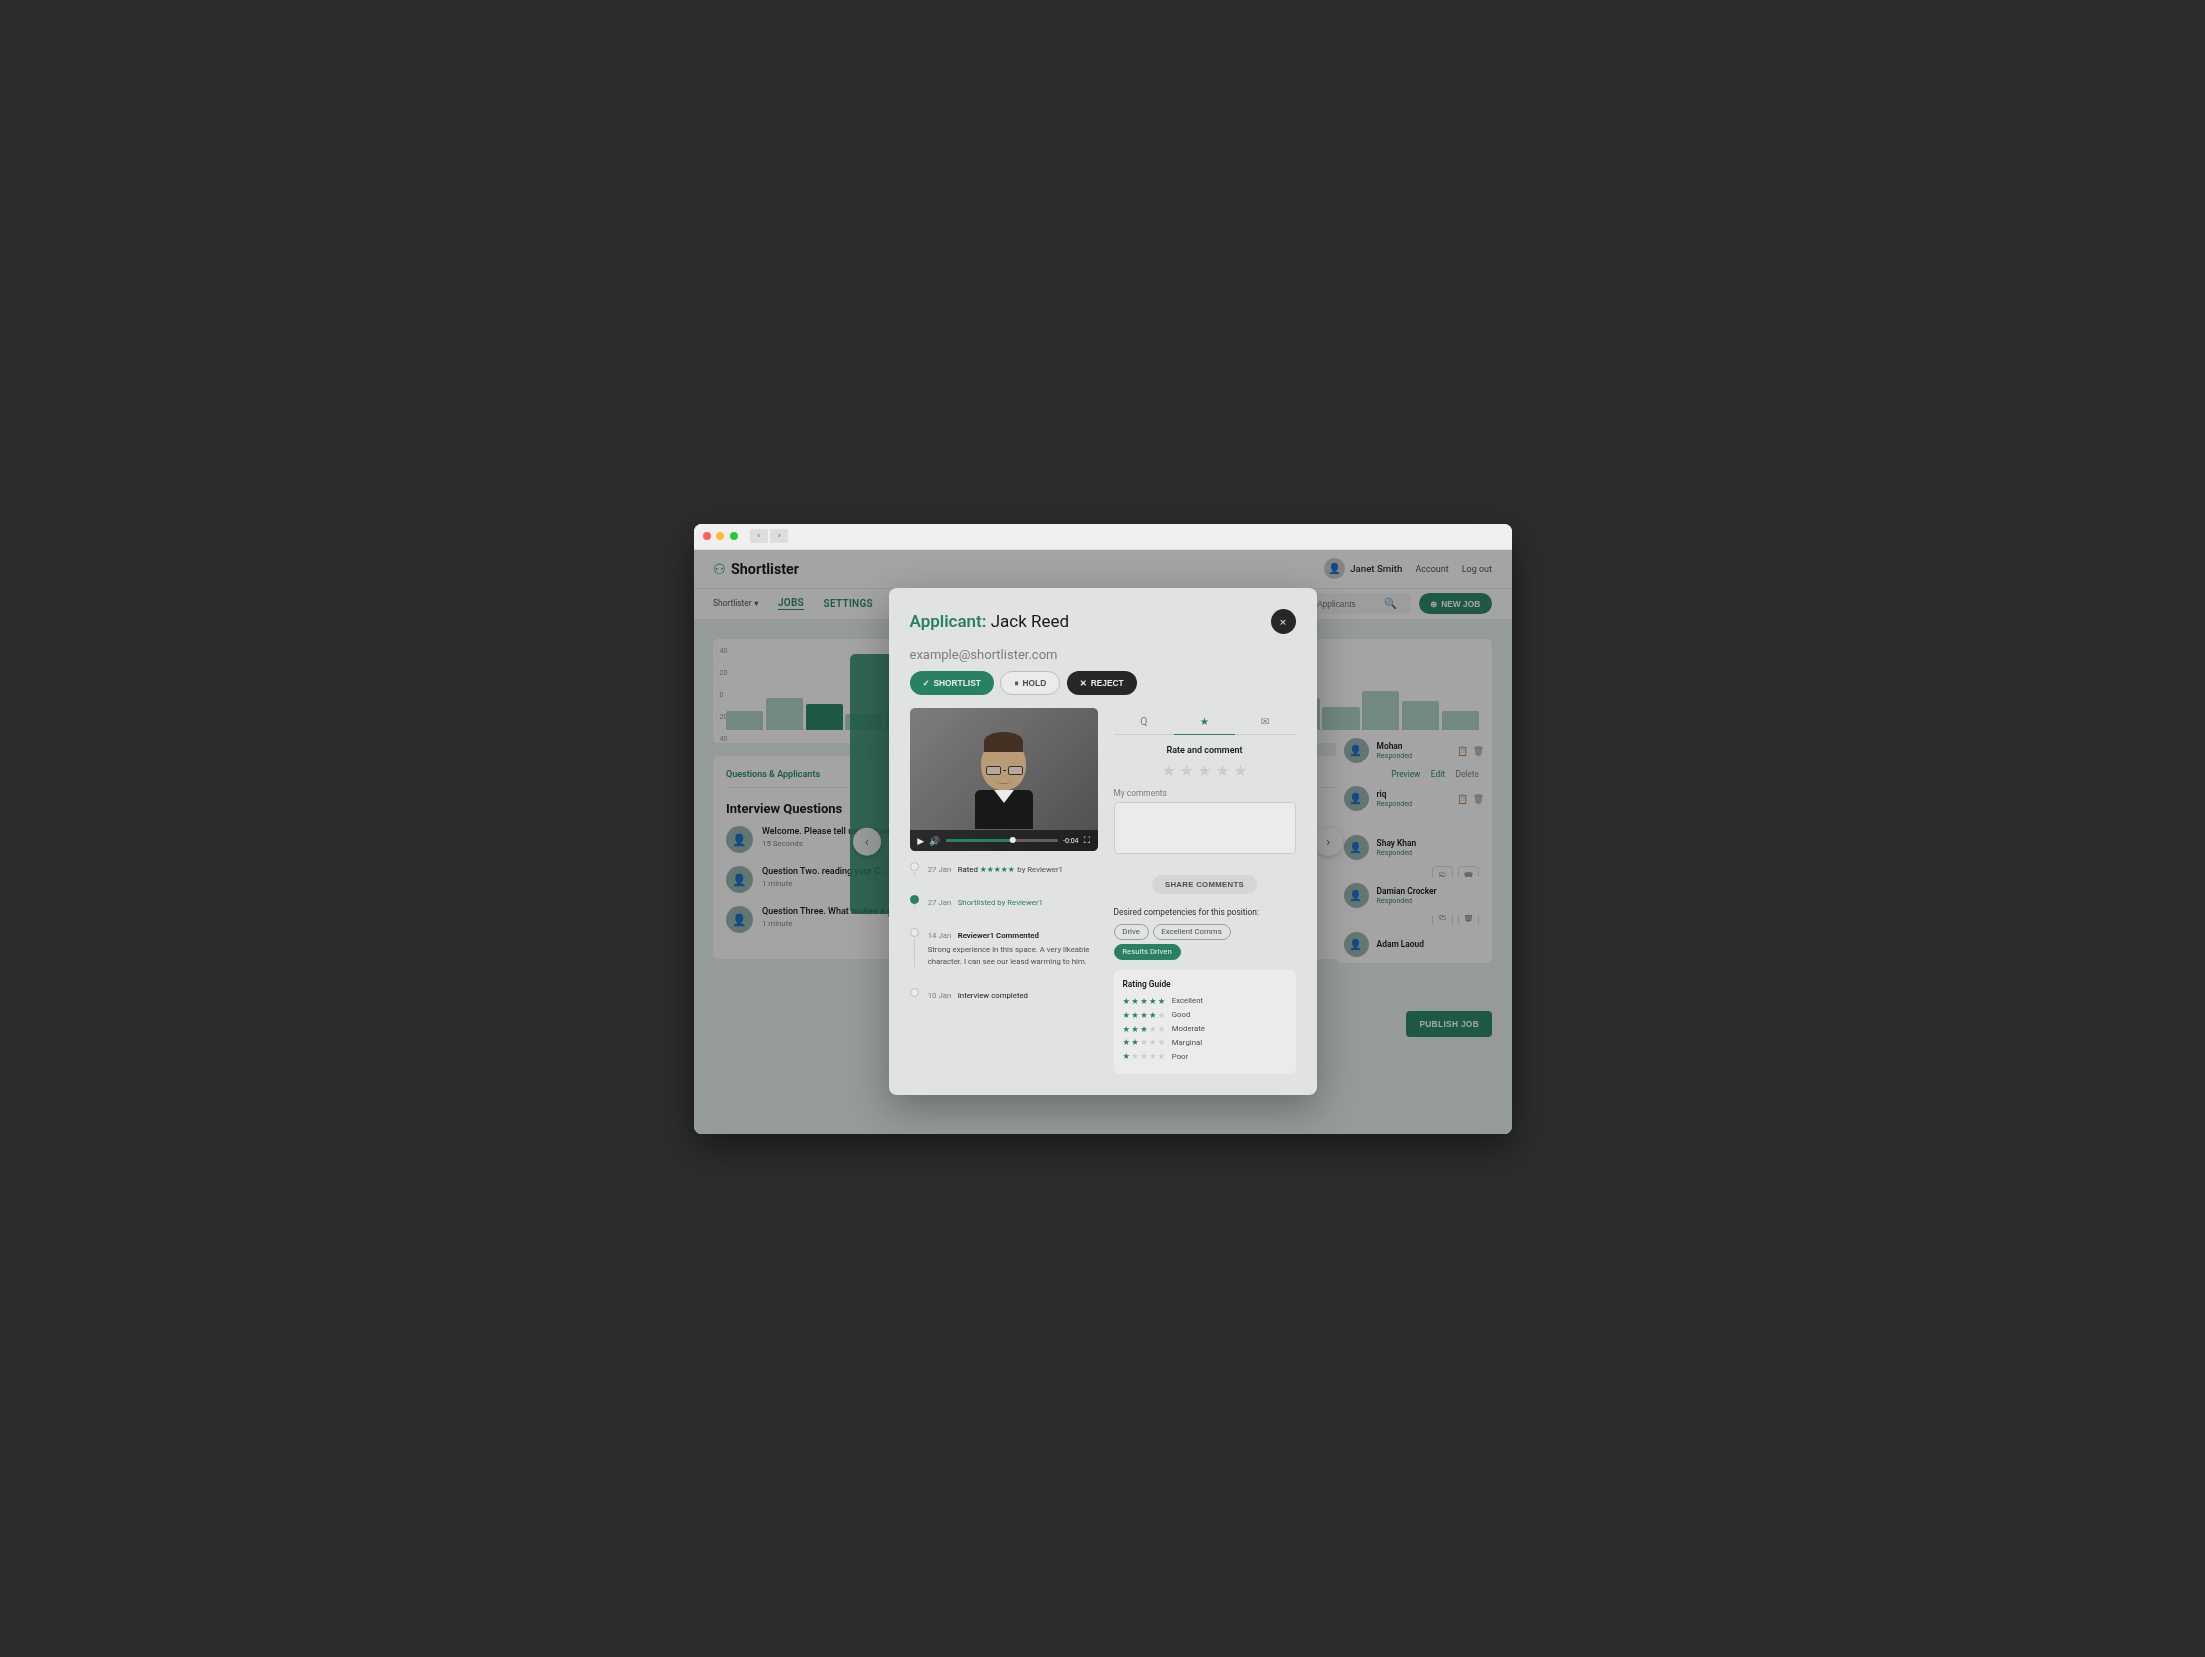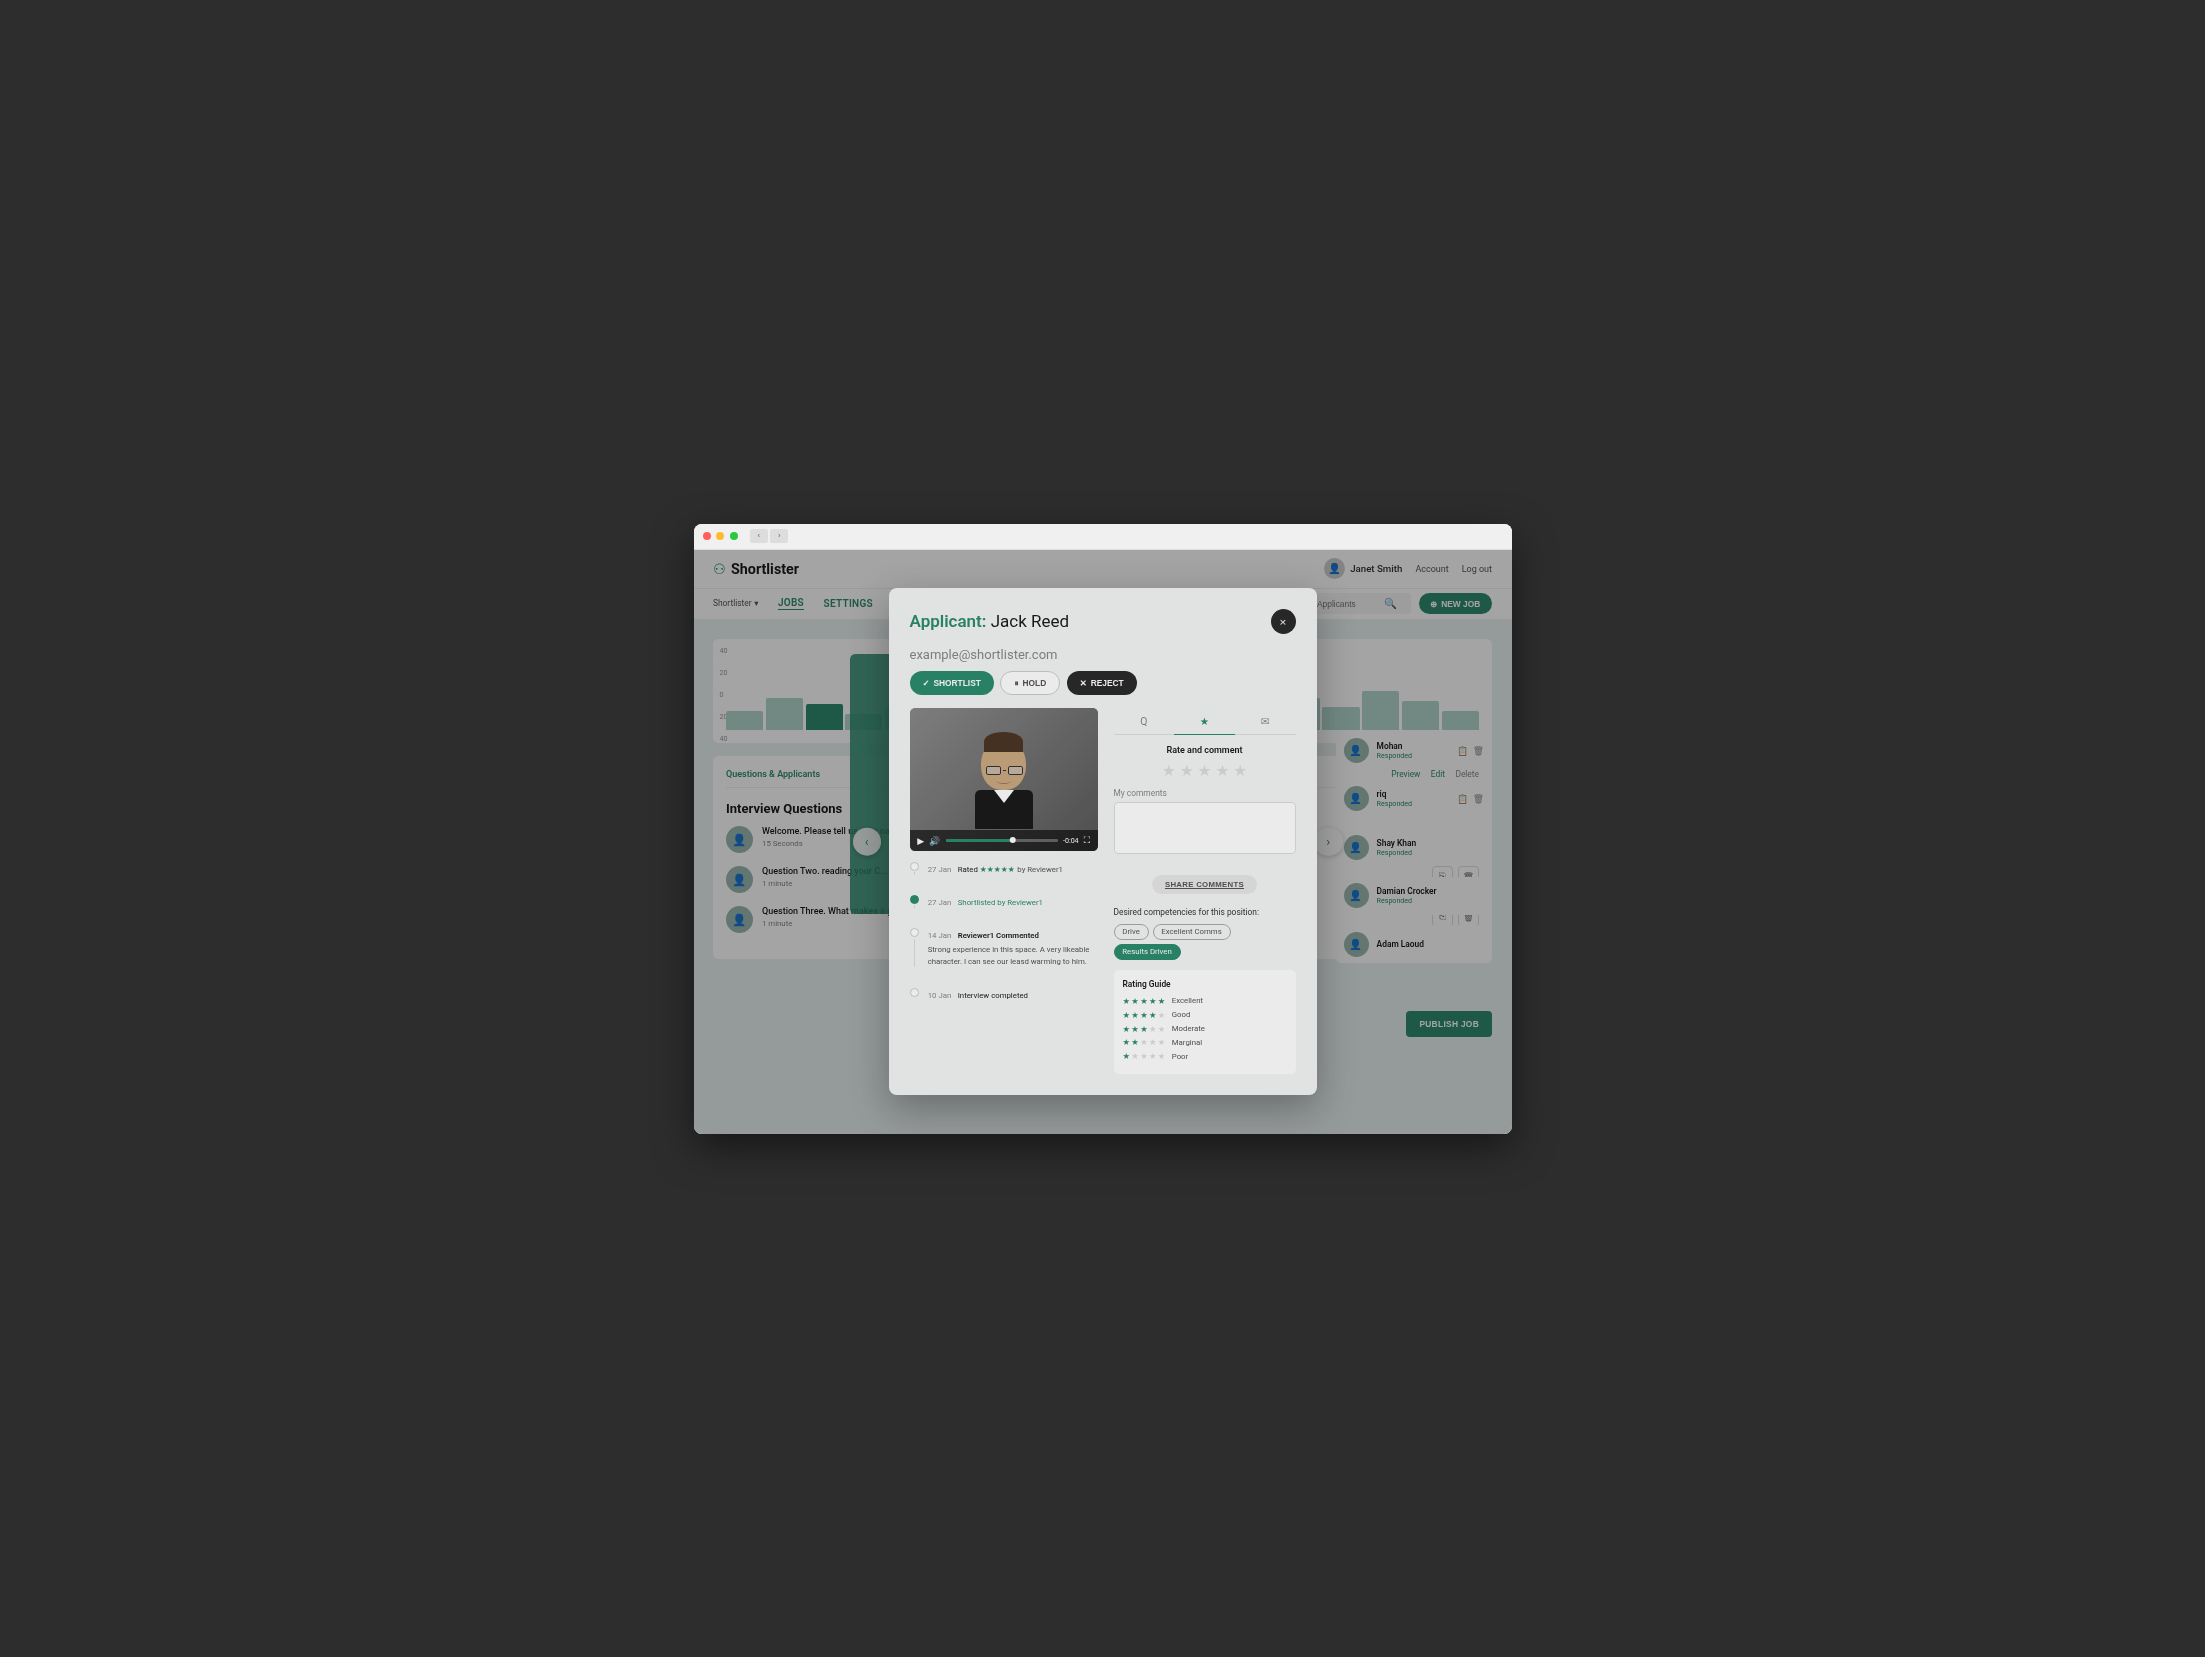--- a/index.html
+++ b/index.html
@@ -743,21 +743,20 @@
       border-radius: 13px;
       padding: 5.2px 13px;
       font-size: 7.8px;
       font-weight: 600;
       color: #555;
       cursor: pointer;
       display: block;
       margin: 1px auto 13px;
       text-transform: uppercase;
       letter-spacing: 0.3px;
-      text-decoration: underline;
     }
 
     .competencies-section {
       margin-bottom: 10.4px;
     }
 
     .competencies-title {
       font-size: 8.4px;
       color: #333;
       margin-bottom: 6.5px;

